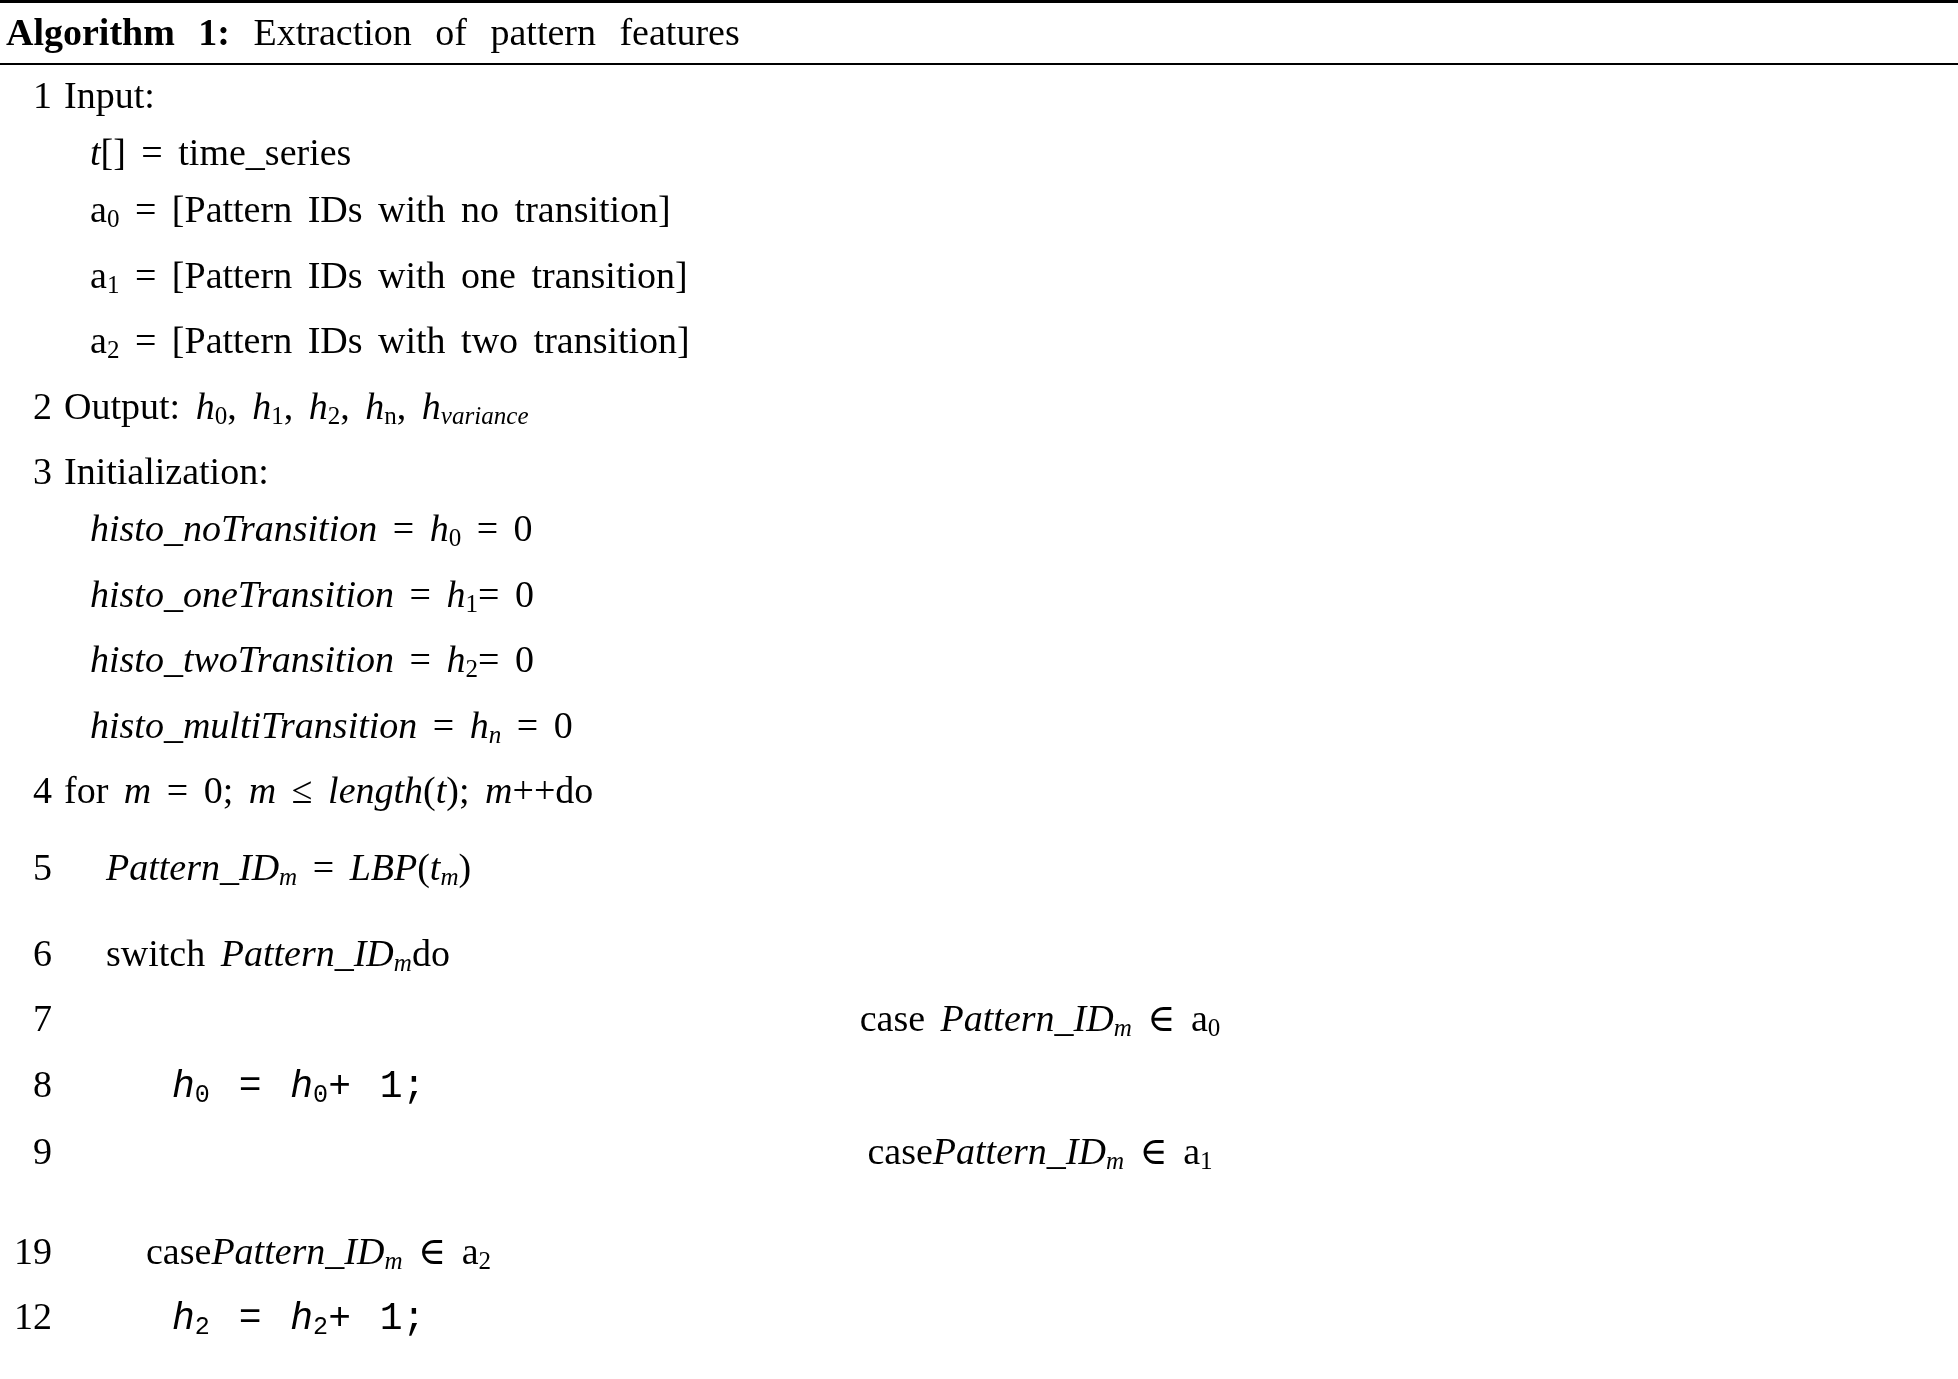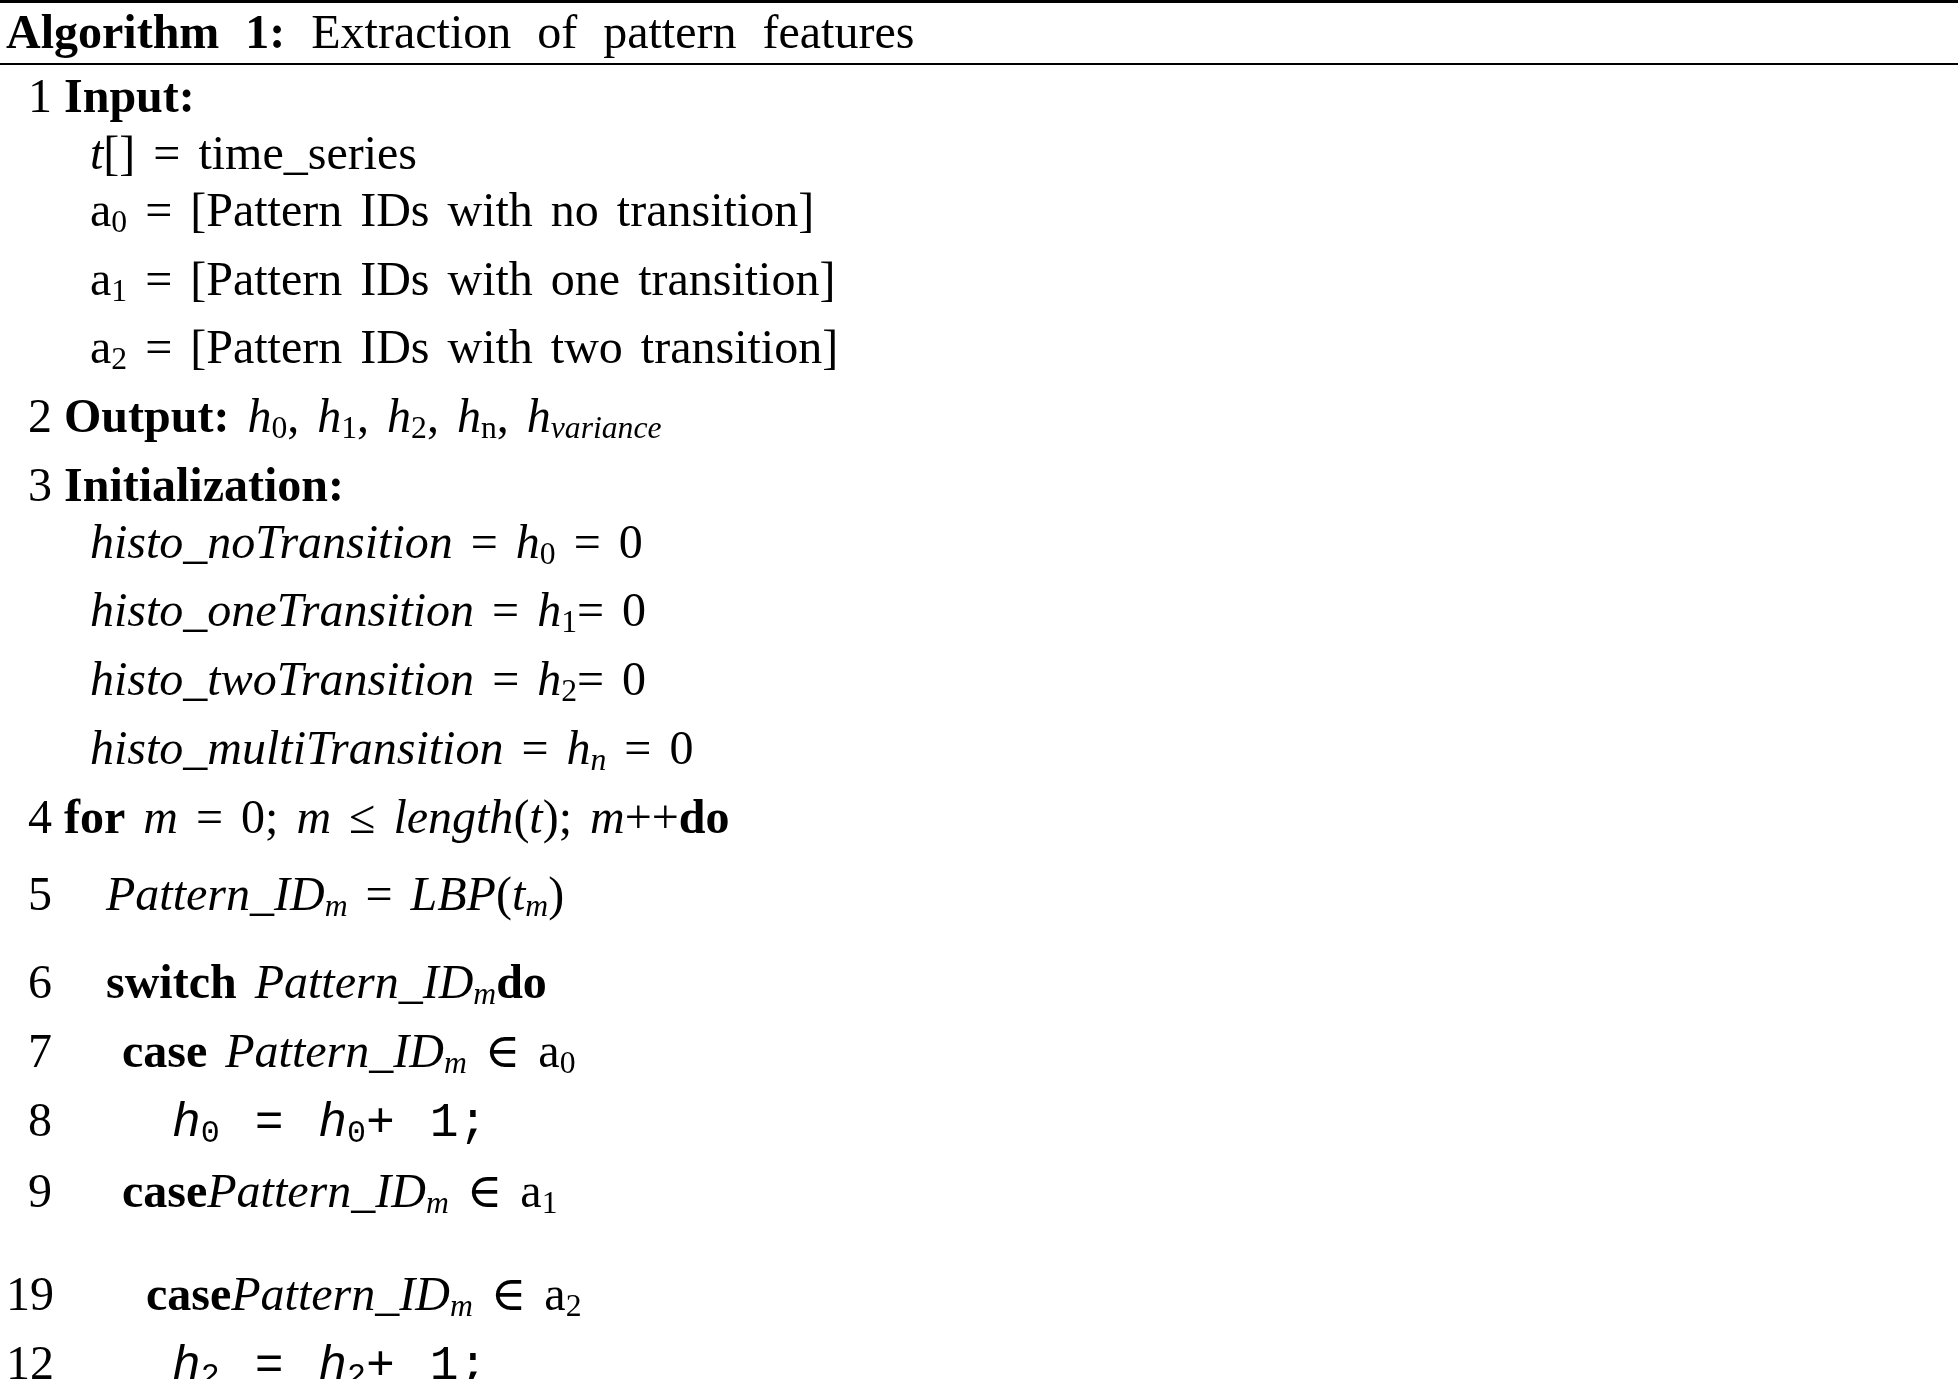--- a/index.html
+++ b/index.html
@@ -7,21 +7,21 @@
     padding: 0;
     background: #ffffff;
   }
   .algo {
     width: 1958px;
     height: 1379px;
     box-sizing: border-box;
     background: #ffffff;
     color: #000000;
     font-family: "Liberation Serif", "DejaVu Serif", serif;
-    font-size: 48px;
+    font-size: 38px;
     overflow: hidden;
   }
   .rule {
     width: 100%;
     background: #000000;
     height: 3px;
   }
   .rule.mid {
     height: 2px;
   }
@@ -48,24 +48,24 @@
     padding-right: 12px;
     white-space: pre;
   }
   .content {
     white-space: pre-wrap;
     flex: 1 1 auto;
   }
   .ind-0 { padding-left: 0; }
   .ind-1 { padding-left: 26px; }
   .ind-2 { padding-left: 42px; margin-top: 20px; }
-  .ind-3 { padding-left: 58px; }
+  .ind-3 { padding-left: 58px; text-align: center; }
   .ind-4 { padding-left: 82px; margin-top: 34px; }
   .ind-5 { padding-left: 108px; font-family: Liberation Mono, monospace; }
-  .s-b { font-weight: 700; }
+  .s-b { font-weight: 400; }
   .s-i { font-style: italic; }
   .s-sub {
     font-size: 0.66em;
     vertical-align: -0.18em;
     word-spacing: 2px;
   }
   .s-isub {
     font-size: 0.66em;
     font-style: italic;
     vertical-align: -0.18em;

